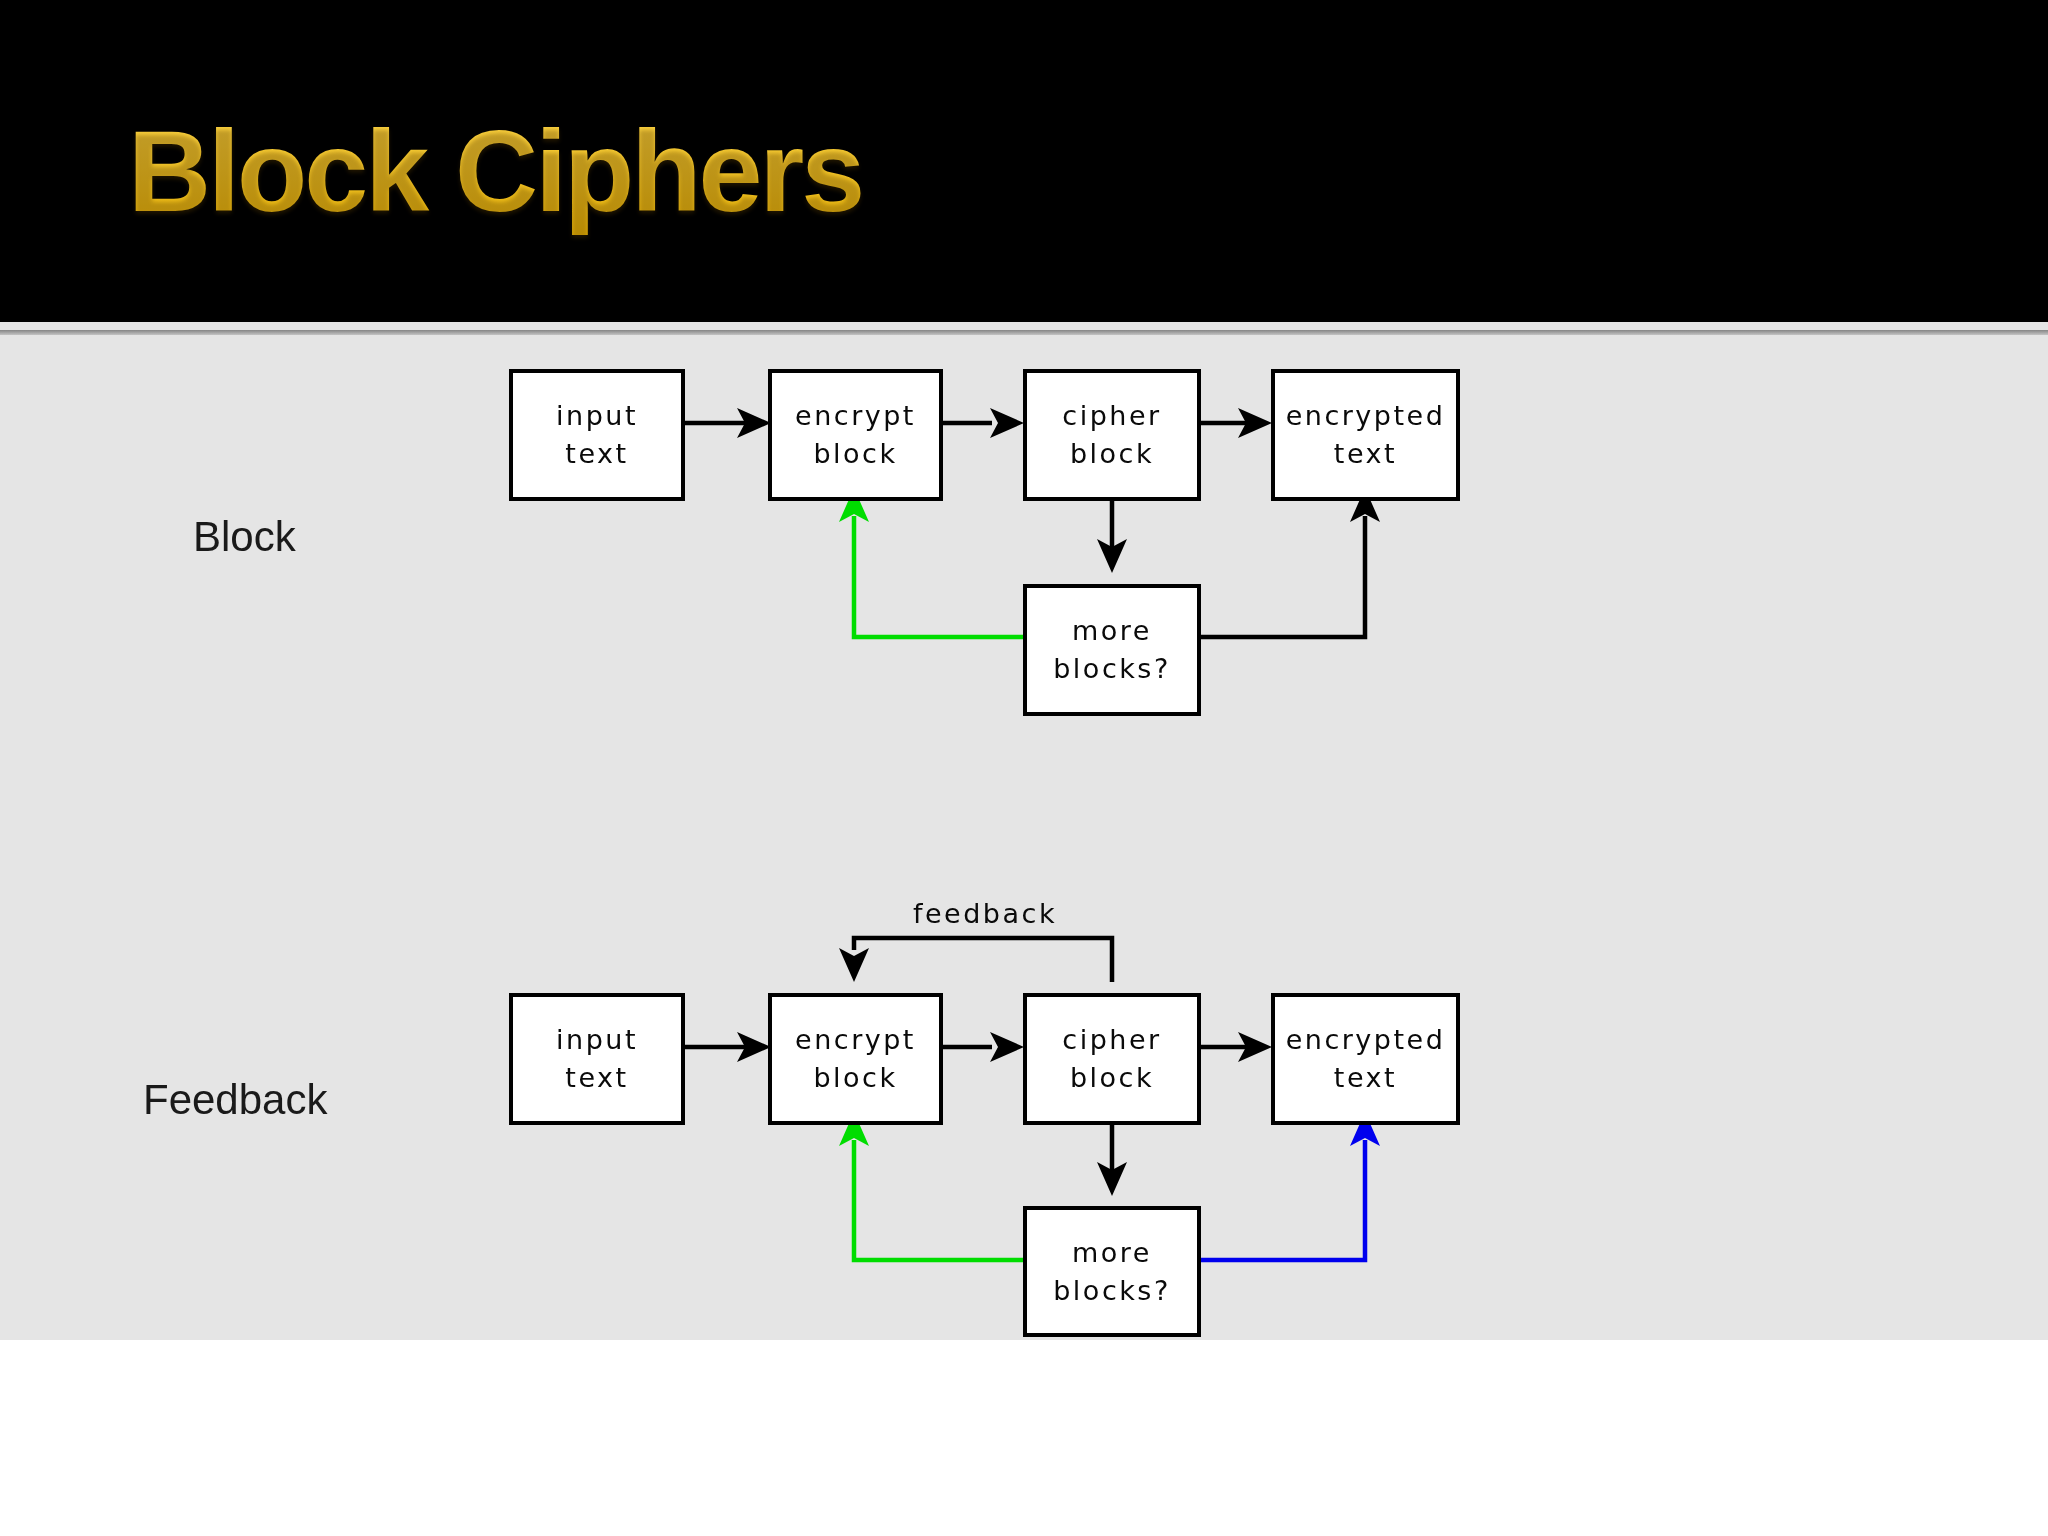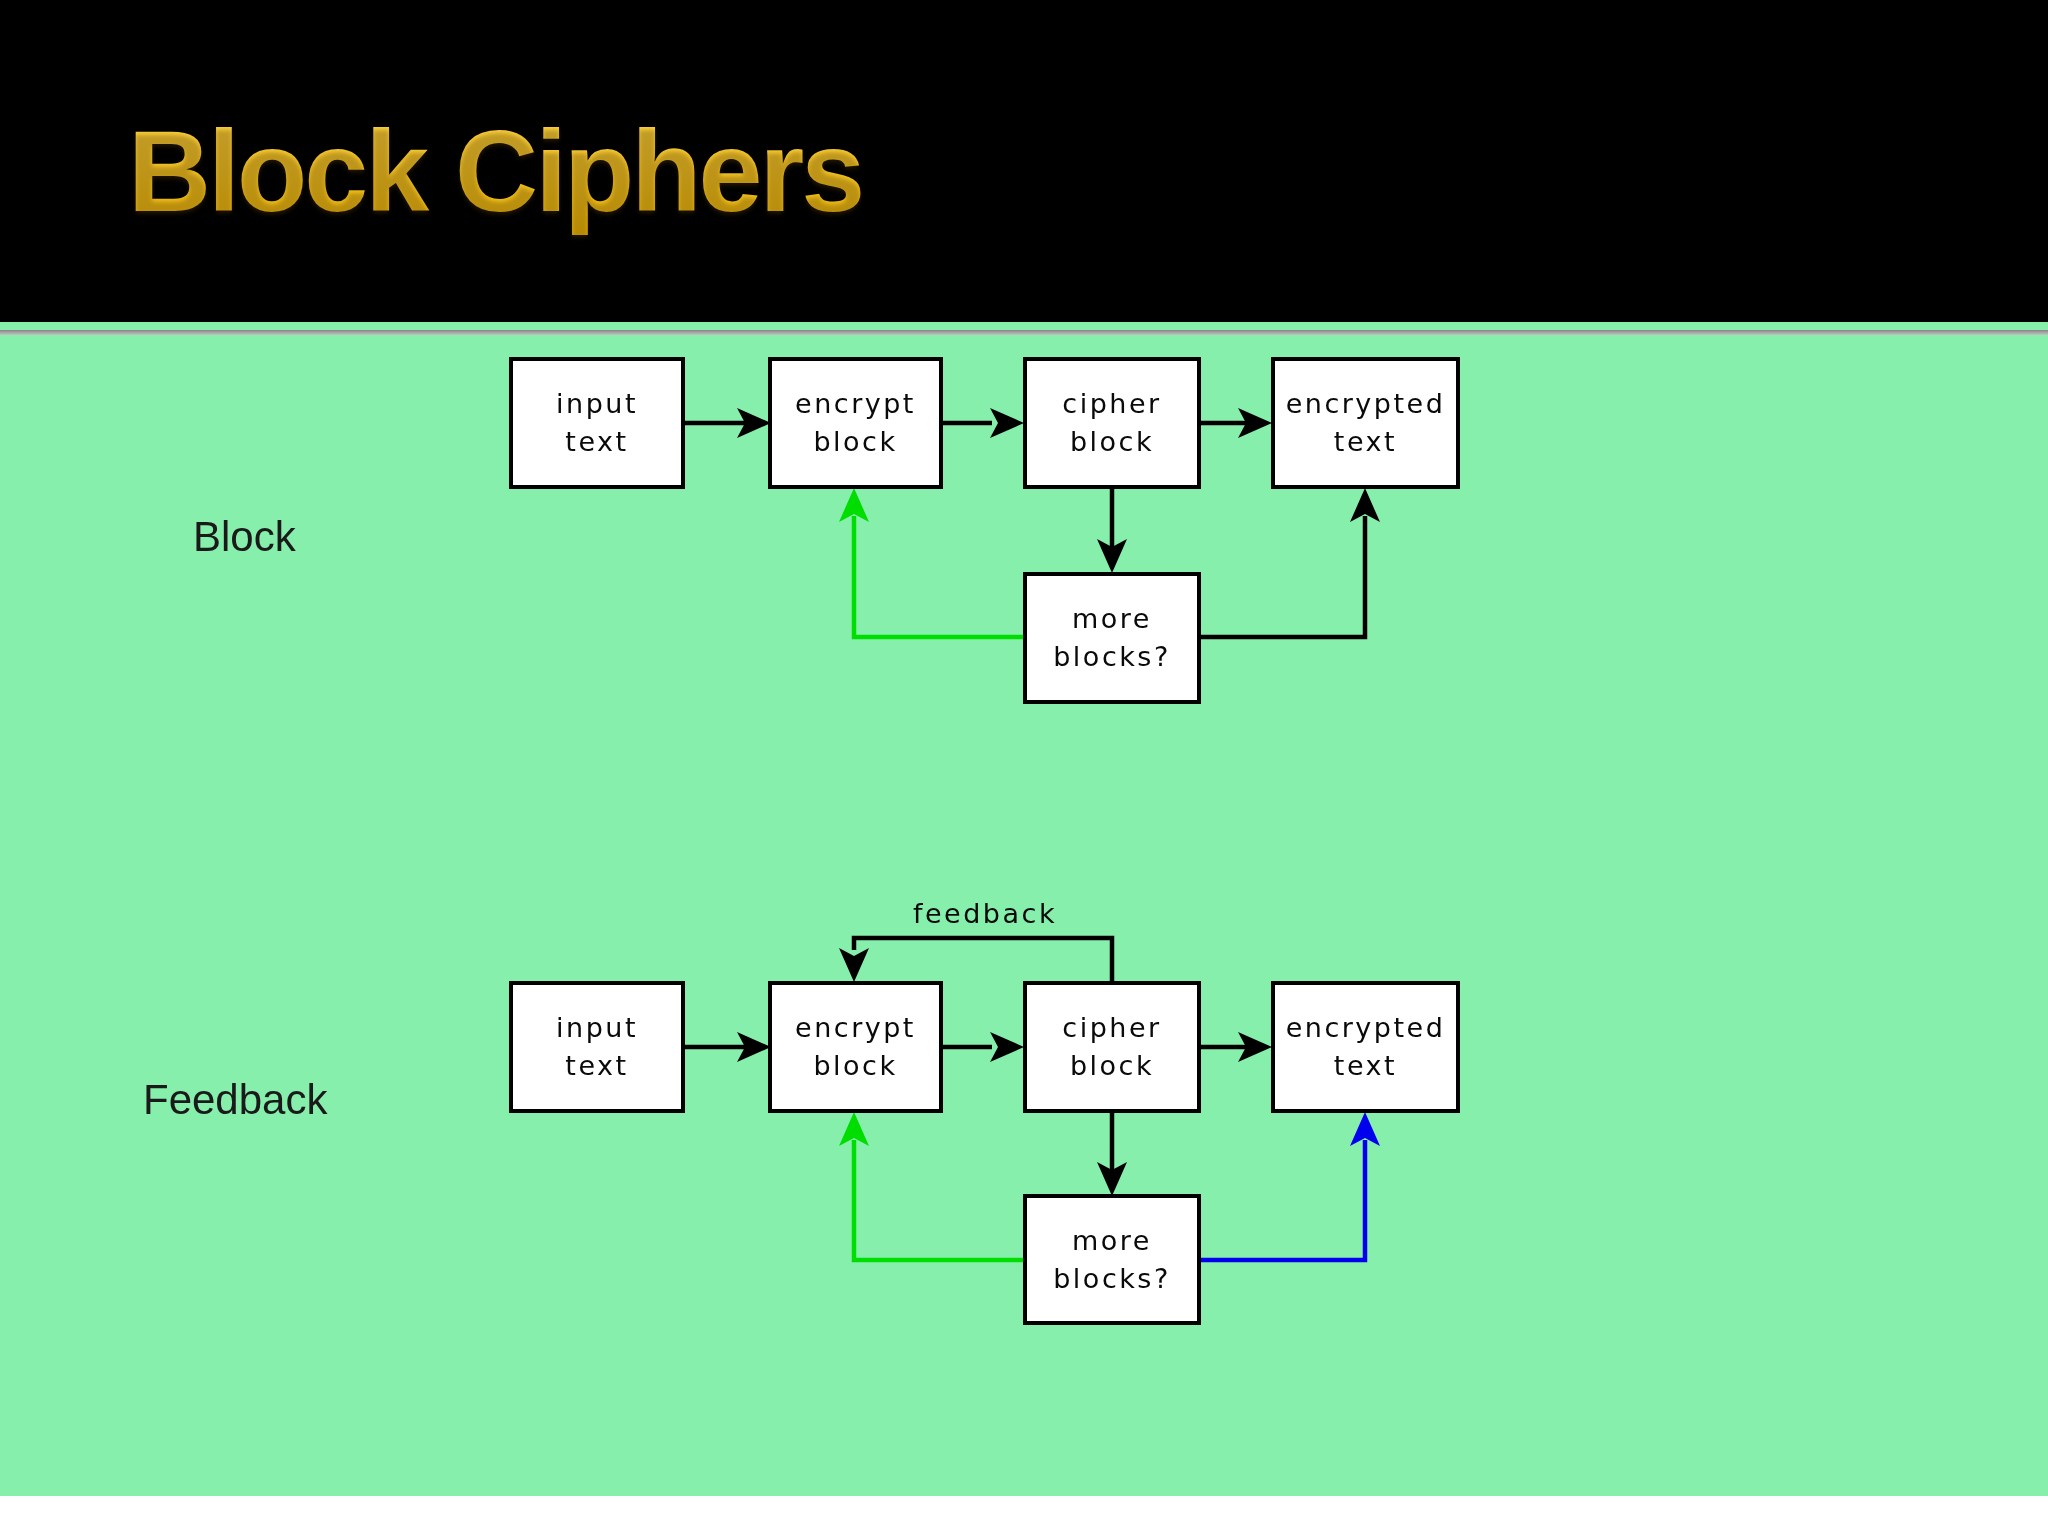--- a/index.html
+++ b/index.html
@@ -1,19 +1,19 @@
 <!DOCTYPE html>
 <html style="--header-bg: #000000; --title-top: #ffd84d; --title-bottom: #e9b200; --title-fallback: #f2c200; --divider-dark: #858585; --divider-light: #c4c4c4; --accent-green: #00dd00; --accent-blue: #0000ee;"><head>
 <meta charset="utf-8">
 <style>
   html,body{margin:0;padding:0;background:#ffffff;}
   #slide{
     position:relative;
-    width:2048px;height:1496px;
-    background:#86efac;
+    width:2048px;height:1340px;
+    background:#e5e5e5;
     overflow:hidden;
     font-family:"DejaVu Sans",sans-serif;
   }
   
   #header{
     position:absolute;left:0;top:0;width:2048px;height:322px;
     background:var(--header-bg,#000);
   }
   #title{
     position:absolute;left:128px;top:96px;
@@ -41,20 +41,21 @@
     box-sizing:border-box;
     border:4px solid #000;
     background:#fff;
     display:flex;flex-direction:column;
     align-items:center;justify-content:center;
     text-align:center;
     font-size:27px;
     line-height:38px;
     letter-spacing:2.5px;
     color:#0a0a0a;
+    margin-top:12px;
   }
   .row-box{width:176px;height:132px;}
   
   .section-label{
     position:absolute;
     font-family:"Liberation Sans","DejaVu Sans",sans-serif;
     font-size:42px;
     color:#1a1a1a;
     white-space:nowrap;
   }

